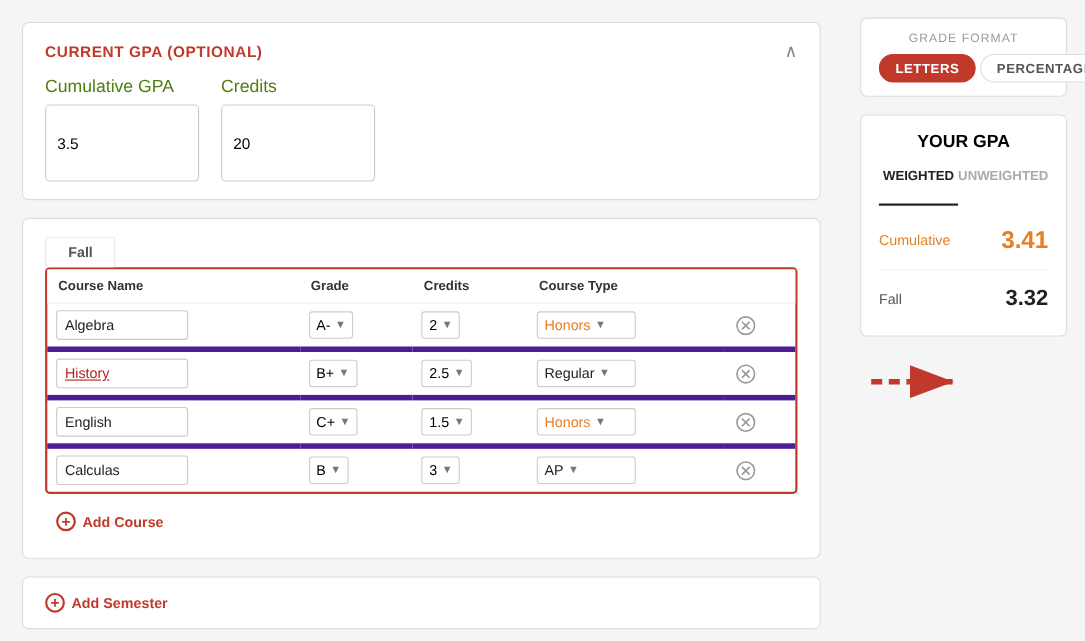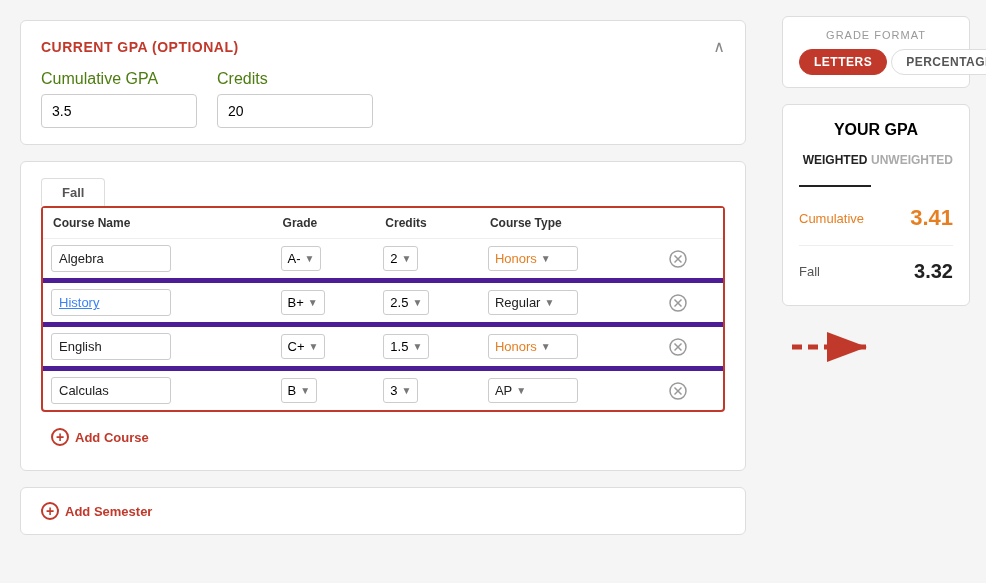--- a/index.html
+++ b/index.html
@@ -182,23 +182,23 @@
 
     .input-label {
       font-size: 16px;
       font-weight: normal;
       color: #4d7c0f;
     }
 
     .text-input {
       border: 1px solid #ccc;
       border-radius: 4px;
-      padding: 8px 10px;
+      padding: 26px 10px;
       font-size: 14px;
-      width: 156px;
+      width: 140px;
       outline: none;
     }
 
     
     .semester-card {
       background: #fff;
       border: 1px solid #ddd;
       border-radius: 6px;
       padding: 16px 20px;
     }
@@ -426,21 +426,21 @@
           <svg width="18" height="18" viewBox="0 0 18 18">
             <circle cx="9" cy="9" r="8" fill="none" stroke="#999" stroke-width="1.5"></circle>
             <line x1="5.5" y1="5.5" x2="12.5" y2="12.5" stroke="#999" stroke-width="1.5"></line>
             <line x1="12.5" y1="5.5" x2="5.5" y2="12.5" stroke="#999" stroke-width="1.5"></line>
           </svg>
         </button>
       </td>
     </tr>
             <tr>
       <td>
-        <input class="course-name-input" type="text" value="History" style="color: #3b82f6; text-decoration: underline;">
+        <input class="course-name-input" type="text" value="History" style="color: #b91c1c; text-decoration: underline;">
       </td>
       <td>
         <div class="select-wrapper">
           <span>B+</span>
           <span class="chevron-down">▼</span>
         </div>
       </td>
       <td>
         <div class="select-wrapper">
           <span>2.5</span>

